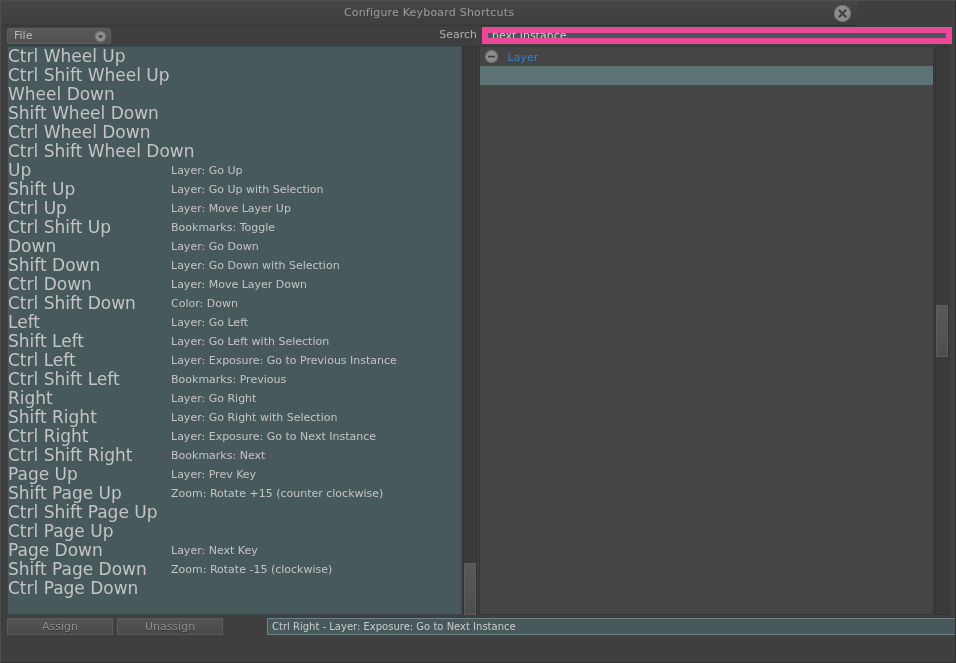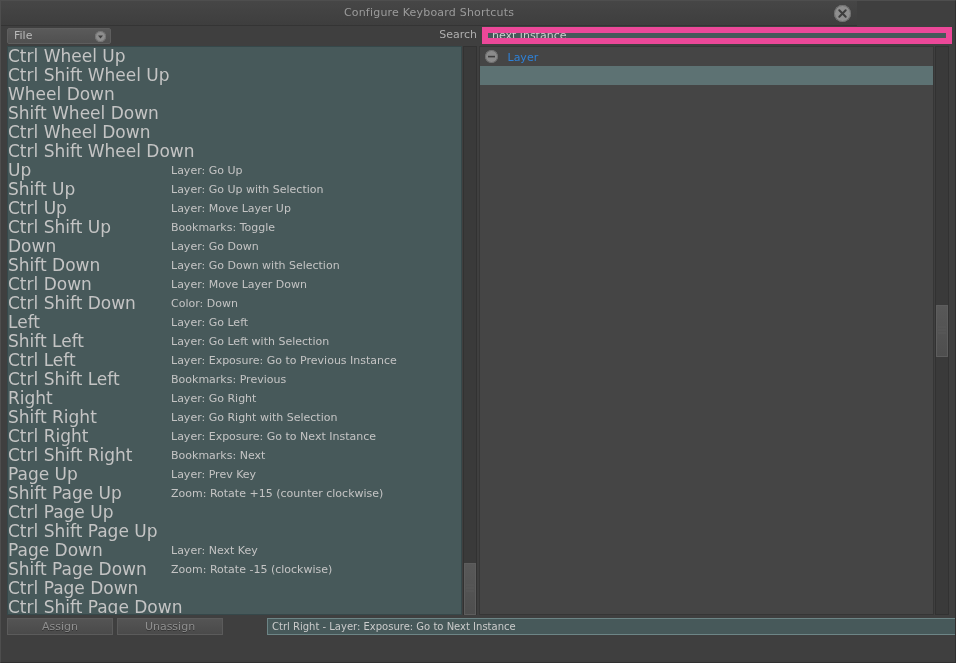--- a/index.html
+++ b/index.html
@@ -338,26 +338,25 @@
       <div class="shortcut-row"><span class="keys">Left</span><span class="action">Layer: Go Left</span></div>
       <div class="shortcut-row"><span class="keys">Shift Left</span><span class="action">Layer: Go Left with Selection</span></div>
       <div class="shortcut-row"><span class="keys">Ctrl Left</span><span class="action">Layer: Exposure: Go to Previous Instance</span></div>
       <div class="shortcut-row"><span class="keys">Ctrl Shift Left</span><span class="action">Bookmarks: Previous</span></div>
       <div class="shortcut-row"><span class="keys">Right</span><span class="action">Layer: Go Right</span></div>
       <div class="shortcut-row"><span class="keys">Shift Right</span><span class="action">Layer: Go Right with Selection</span></div>
       <div class="shortcut-row"><span class="keys">Ctrl Right</span><span class="action">Layer: Exposure: Go to Next Instance</span></div>
       <div class="shortcut-row"><span class="keys">Ctrl Shift Right</span><span class="action">Bookmarks: Next</span></div>
       <div class="shortcut-row"><span class="keys">Page Up</span><span class="action">Layer: Prev Key</span></div>
       <div class="shortcut-row"><span class="keys">Shift Page Up</span><span class="action">Zoom: Rotate +15 (counter clockwise)</span></div>
+      <div class="shortcut-row"><span class="keys">Ctrl Shift Page Up</span><span class="action"></span></div>
       <div class="shortcut-row"><span class="keys">Ctrl Page Up</span><span class="action"></span></div>
-      <div class="shortcut-row"><span class="keys">Ctrl Shift Page Up</span><span class="action"></span></div>
       <div class="shortcut-row"><span class="keys">Page Down</span><span class="action">Layer: Next Key</span></div>
       <div class="shortcut-row"><span class="keys">Shift Page Down</span><span class="action">Zoom: Rotate -15 (clockwise)</span></div>
       <div class="shortcut-row"><span class="keys">Ctrl Page Down</span><span class="action"></span></div>
-      <div class="shortcut-row"><span class="keys">Ctrl Shift Page Down</span><span class="action"></span></div>
     </div>
   <div class="left-scroll">
     <div class="thumb">
       <span class="grip">
           <i></i>
           <i></i>
           <i></i>
         </span>
     </div>
   </div>

